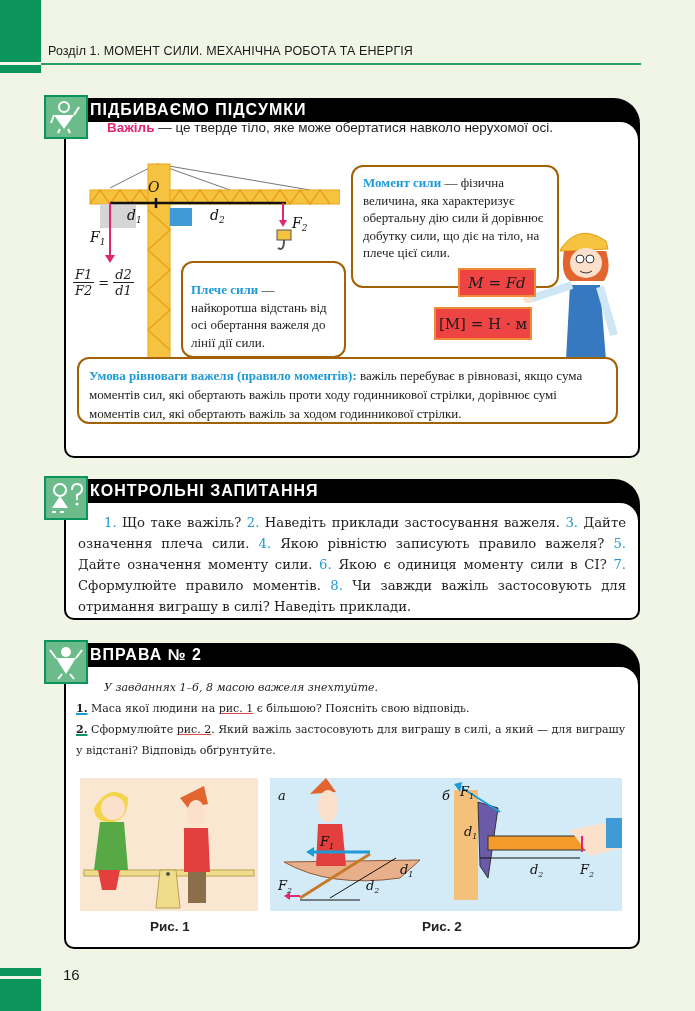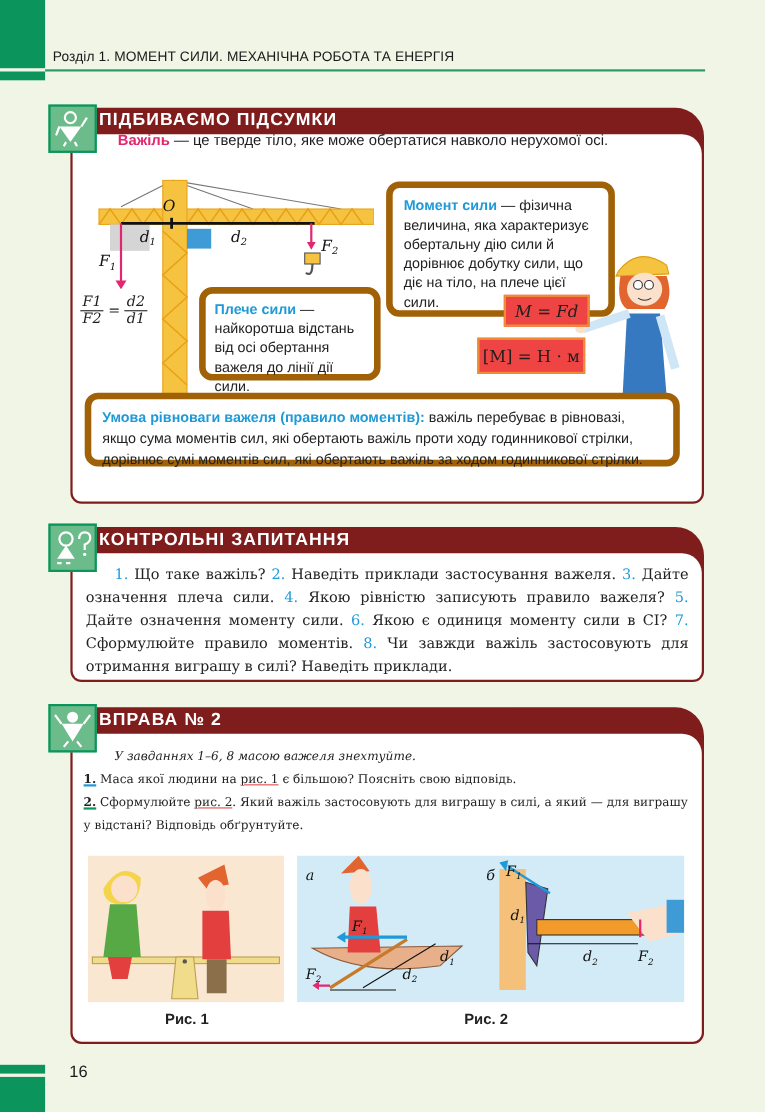--- a/index.html
+++ b/index.html
@@ -10,21 +10,21 @@
   .green-tab-top2 { position: absolute; left: 0; top: 65px; width: 41px; height: 8px; background: #0b955c; }
   .green-tab-bot { position: absolute; left: 0; top: 968px; width: 41px; height: 8px; background: #0b955c; }
   .green-tab-bot2 { position: absolute; left: 0; top: 979px; width: 41px; height: 32px; background: #0b955c; }
 
   .running-head { position: absolute; left: 48px; top: 44px; font-family: "Liberation Sans", sans-serif; font-size: 12.5px; color: #1a1a1a; letter-spacing: 0.1px; }
   .head-rule-long { position: absolute; left: 41px; top: 63px; width: 600px; height: 2px; background: #2b9d62; }
 
   .page-number { position: absolute; left: 63px; top: 966px; font-family: "Liberation Sans", sans-serif; font-size: 15px; color: #1a1a1a; }
 
   
-  .panel { position: absolute; left: 64px; width: 576px; background: #7f1d1d; border-radius: 0 26px 10px 10px; }
+  .panel { position: absolute; left: 64px; width: 576px; background: #000000; border-radius: 0 26px 10px 10px; }
   .panel-inner { position: absolute; left: 2px; right: 2px; bottom: 2px; background: #fff; border-radius: 0 18px 8px 8px; }
   .panel-title { position: absolute; left: 26px; top: 3px; color: #fff; font-family: "Liberation Sans", sans-serif; font-weight: bold; font-size: 16px; letter-spacing: 1px; }
   .panel-icon { position: absolute; left: 44px; width: 44px; height: 44px; background: #6cbb8a; border: 2px solid #0b955c; display: flex; align-items: center; justify-content: center; }
 
   
   #p1 { top: 98px; height: 360px; }
   #p1 .panel-inner { top: 24px; }
   #i1 { top: 95px; }
 
   #p2 { top: 479px; height: 141px; }
@@ -33,24 +33,24 @@
 
   #p3 { top: 643px; height: 306px; }
   #p3 .panel-inner { top: 24px; }
   #i3 { top: 640px; }
 
   .def-line { position: absolute; left: 107px; top: 120px; font-family: "Liberation Sans", sans-serif; font-size: 13.5px; }
   .pink { color: #e2266f; font-weight: bold; }
   .blue { color: #1e9ad8; font-weight: bold; }
   .blue-num { color: #1e9ad8; }
 
-  .bubble { position: absolute; background: #fff; border: 6px solid #a16207; border-radius: 12px; font-family: Liberation Sans, sans-serif; font-size: 13px; line-height: 17.5px; color: #222; }
+  .bubble { position: absolute; background: #fff; border: 2px solid #a16207; border-radius: 12px; font-family: Liberation Serif, serif; font-size: 13px; line-height: 17.5px; color: #222; }
 
   #moment-box { left: 351px; top: 165px; width: 208px; height: 123px; padding: 7px 10px; }
-  #shoulder-box { left: 181px; top: 261px; width: 165px; height: 85px; padding: 5px 8px; }
+  #shoulder-box { left: 181px; top: 261px; width: 165px; height: 97px; padding: 18px 8px; }
   #rule-box { left: 77px; top: 357px; width: 541px; height: 67px; padding: 7px 10px; font-size: 13px; line-height: 19px; }
 
   .formula-box { position: absolute; background: #ef4444; border: 2px solid #ef8b36; font-family: "DejaVu Serif", serif; font-style: italic; font-size: 15px; display: flex; align-items: center; justify-content: center; }
   #f-mfd { left: 458px; top: 268px; width: 78px; height: 29px; }
   #f-unit { left: 434px; top: 307px; width: 98px; height: 33px; font-style: normal; }
 
   .ratio { position: absolute; left: 73px; top: 267px; font-family: "DejaVu Serif", serif; font-style: italic; font-size: 13px; display: flex; align-items: center; gap: 4px; }
   .frac { display: inline-flex; flex-direction: column; align-items: center; }
   .frac .num { border-bottom: 1px solid #222; padding: 0 2px; }
   .frac .den { padding: 0 2px; }

